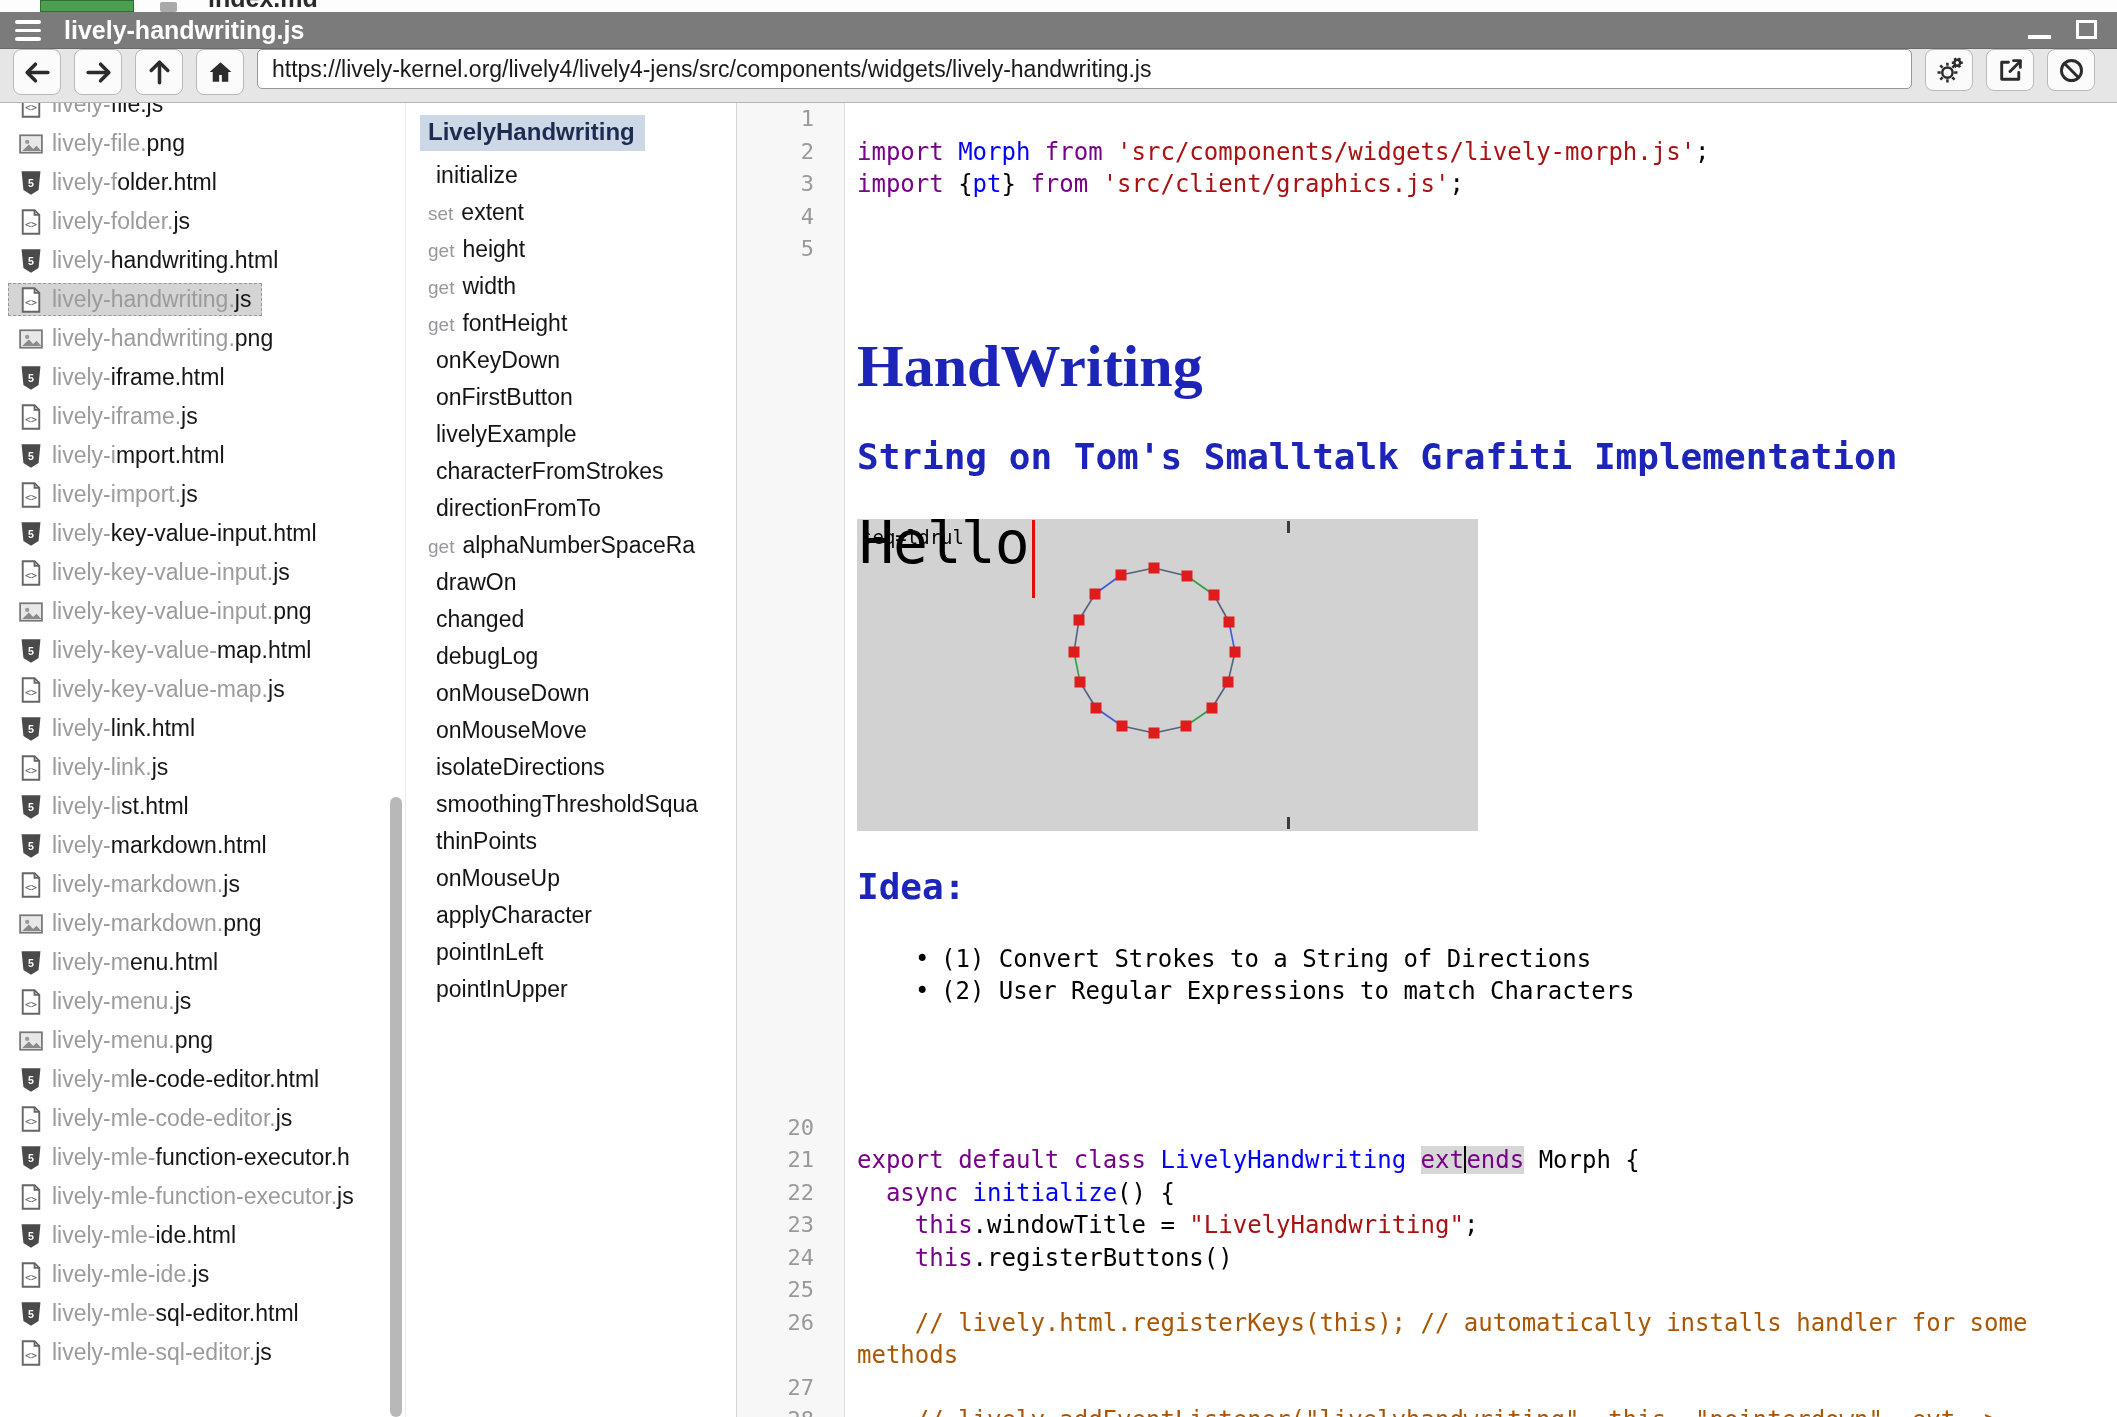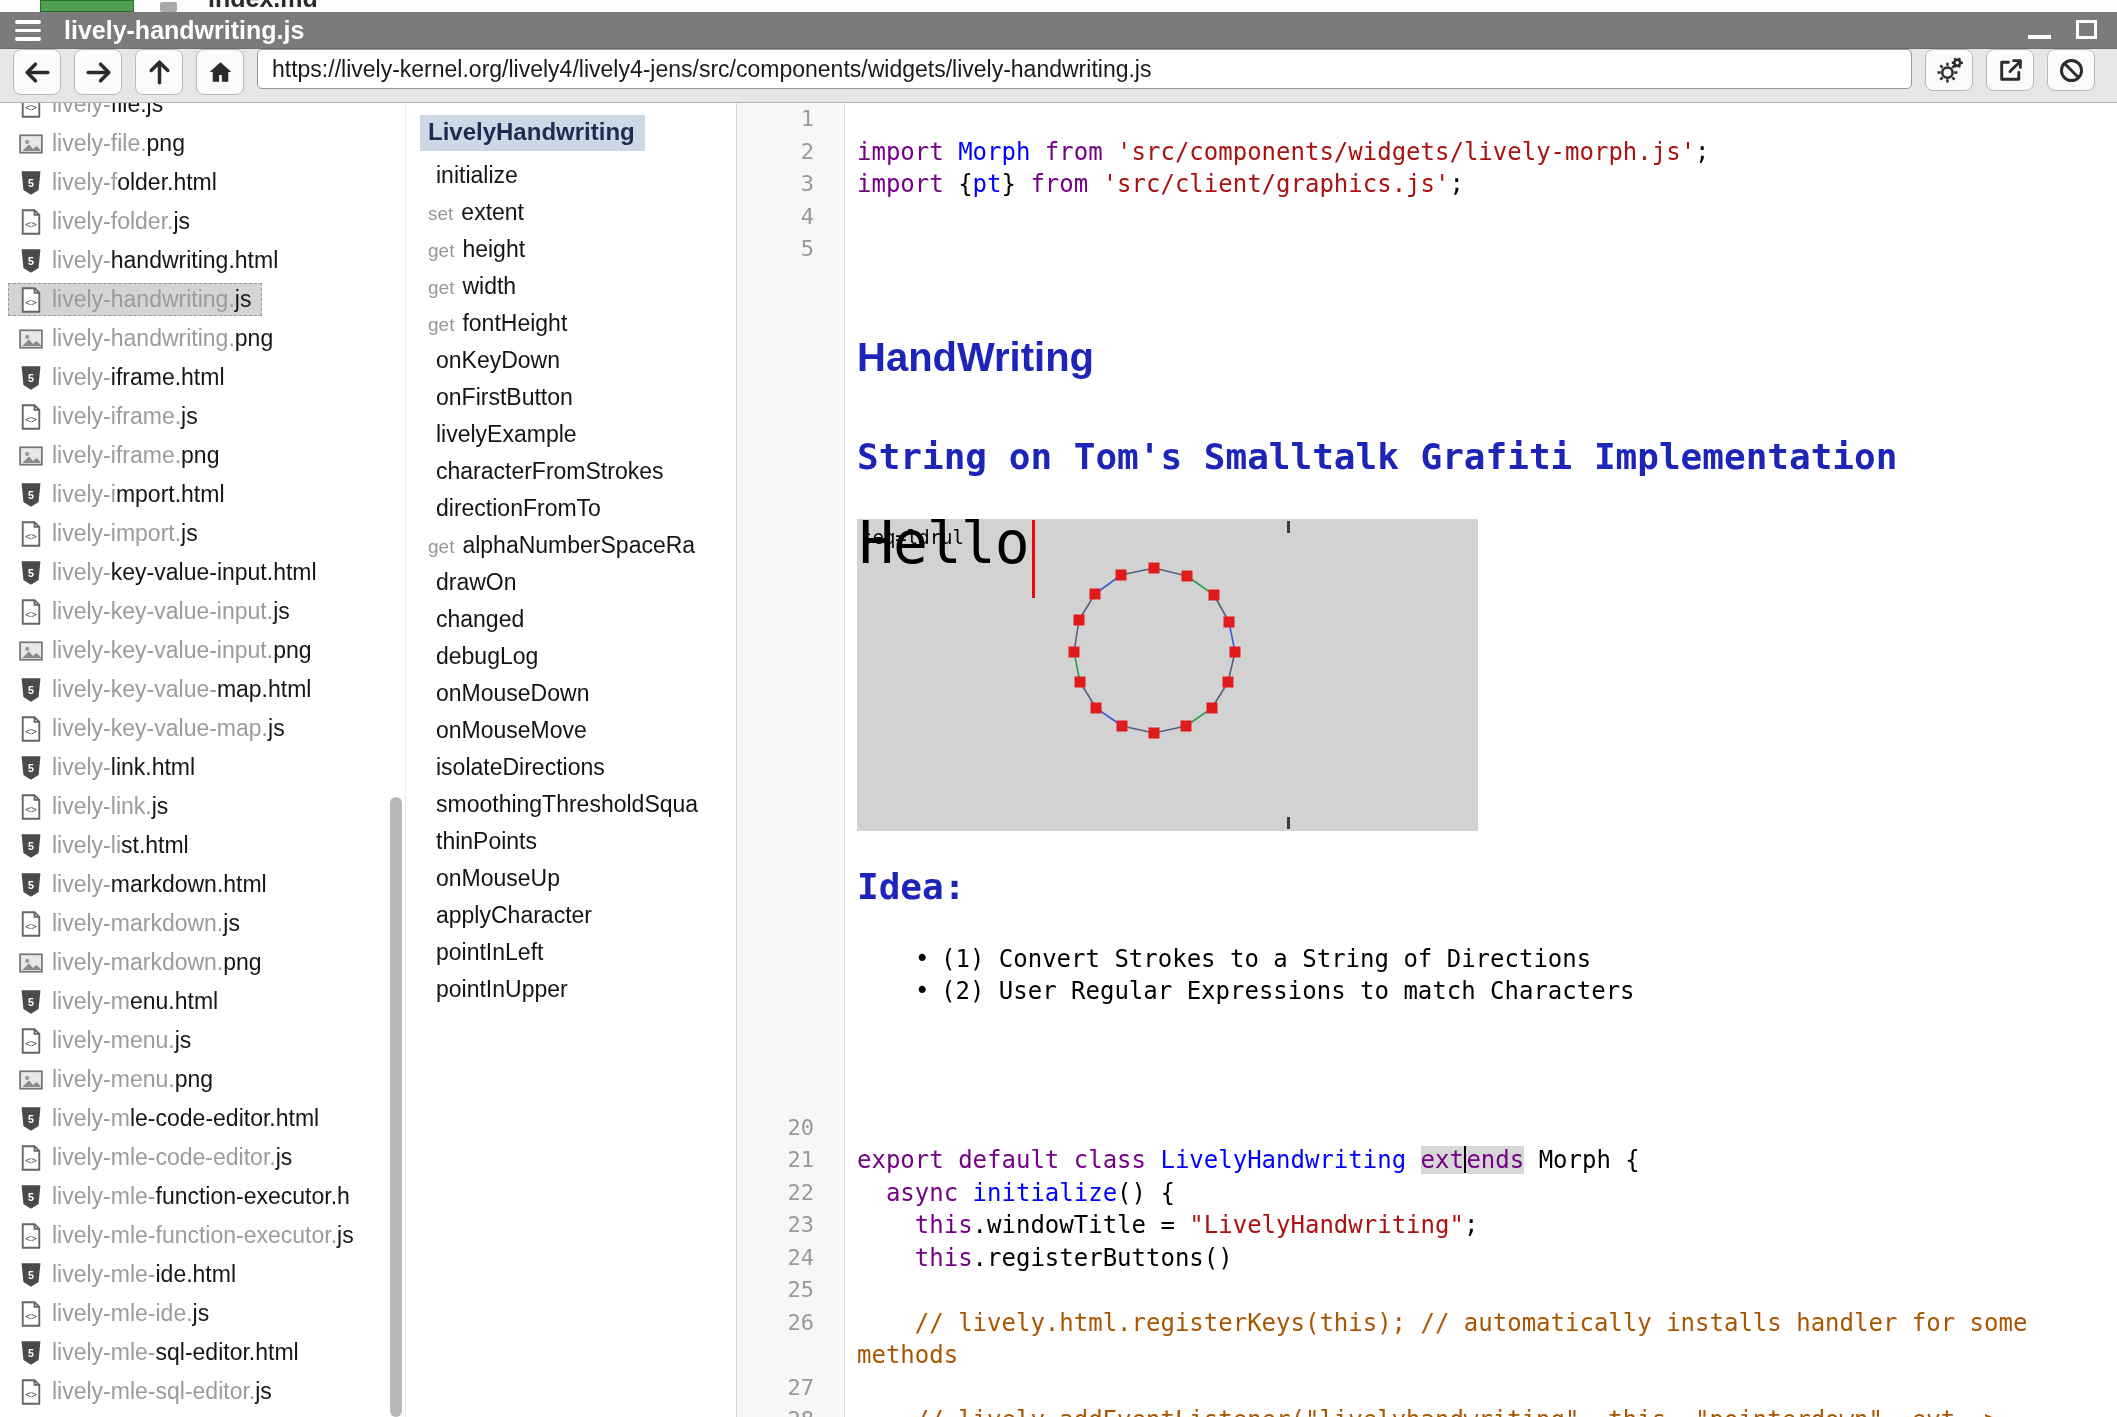--- a/index.html
+++ b/index.html
@@ -61,21 +61,21 @@
     padding-right:30px; color:#999; font:22px/32.5px "DejaVu Sans Mono", monospace; }
   .code { flex:1; min-height:32.5px; padding-left:12px; background:#fff;
     font:24px/32.5px "DejaVu Sans Mono", monospace; white-space:pre-wrap; word-break:break-word; color:#000; cursor:text; }
   .tk.pl{color:#000} .tk.kw{color:#708} .tk.def{color:#00f} .tk.str{color:#a11}
   .tk.com{color:#a50}
   .tk.sel{background:#d7d7d7}
   .cursor{display:inline-block;width:2.5px;height:27px;background:#000;vertical-align:-5px;}
 
   
   .md { position:relative; height:716px; width:100%; }
-  .md h1 { position:absolute; left:0; top:10px; font-size:40px; color:#1d24b8; font-family:Liberation Sans, sans-serif; }
+  .md h1 { position:absolute; left:0; top:19px; font-size:60px; color:#1d24b8; font-family:Liberation Serif, serif; }
   .md h2 { position:absolute; left:0; top:110px; font-size:36px; color:#1d24b8; font-family:"DejaVu Sans Mono", monospace; }
   .md h3 { position:absolute; left:0; top:540px; font-size:36px; color:#1d24b8; font-family:"DejaVu Sans Mono", monospace; }
   .md ul { position:absolute; left:0; top:612px; list-style:none; }
   .md li { position:relative; padding-left:84px; font:24px/32.5px "DejaVu Sans Mono", monospace; color:#000; }
   .md li::before { content:"\2022"; position:absolute; left:58px; }
   #hw-canvas { position:absolute; left:0; top:188px; width:621px; height:312px; background:#d2d2d2; overflow:hidden; }
   #seq-label { position:absolute; left:4px; top:2px; font-size:19px; color:#000; }
   #hello-text { position:absolute; left:2px; top:8px; font-size:58px; color:#000; letter-spacing:-1px; }
   #text-caret { position:absolute; left:175px; top:1px; width:3px; height:78px; background:#e30b0b; }
   .tickmark { position:absolute; left:430px; width:2.5px; height:12px; background:#3c3c3c; }
@@ -234,30 +234,20 @@
             </span>
           </div>
           <div class="file-row">
             <span class="rowbox">
               <svg class="ficon" viewBox="0 0 20 22">
                 <path d="M3 1h10l4 4v16H3z" fill="#fff" stroke="#666" stroke-width="1.6"></path>
                 <path d="M13 1v4h4" fill="none" stroke="#666" stroke-width="1.6"></path>
                 <text x="10" y="16" font-size="8.5" fill="#555" text-anchor="middle" font-family="monospace">&lt;&gt;</text>
               </svg>
               <span class="fname"><span class="muted">lively-iframe.</span><span class="rest">js</span></span>
-            </span>
-          </div>
-          <div class="file-row">
-            <span class="rowbox">
-              <svg class="ficon" viewBox="0 0 22 20">
-                <rect x="1" y="2" width="20" height="16" fill="#e8e8e8" stroke="#777" stroke-width="1.6"></rect>
-                <circle cx="7.5" cy="8" r="2" fill="#999"></circle>
-                <path d="M3 16.5l6-6 4 4 3-3 4.5 5z" fill="#8a8a8a"></path>
-              </svg>
-              <span class="fname"><span class="muted">lively-iframe.</span><span class="rest">png</span></span>
             </span>
           </div>
           <div class="file-row">
             <span class="rowbox">
               <svg class="ficon" viewBox="0 0 20 22">
                 <path d="M2 1h16l-1.6 16L10 21l-6.4-4z" fill="#4a4a4a"></path>
                 <text x="10" y="14.5" font-size="9" fill="#fff" text-anchor="middle" font-family="sans-serif" font-weight="bold">5</text>
               </svg>
               <span class="fname"><span class="muted">lively-i</span><span class="rest">mport.html</span></span>
             </span>

